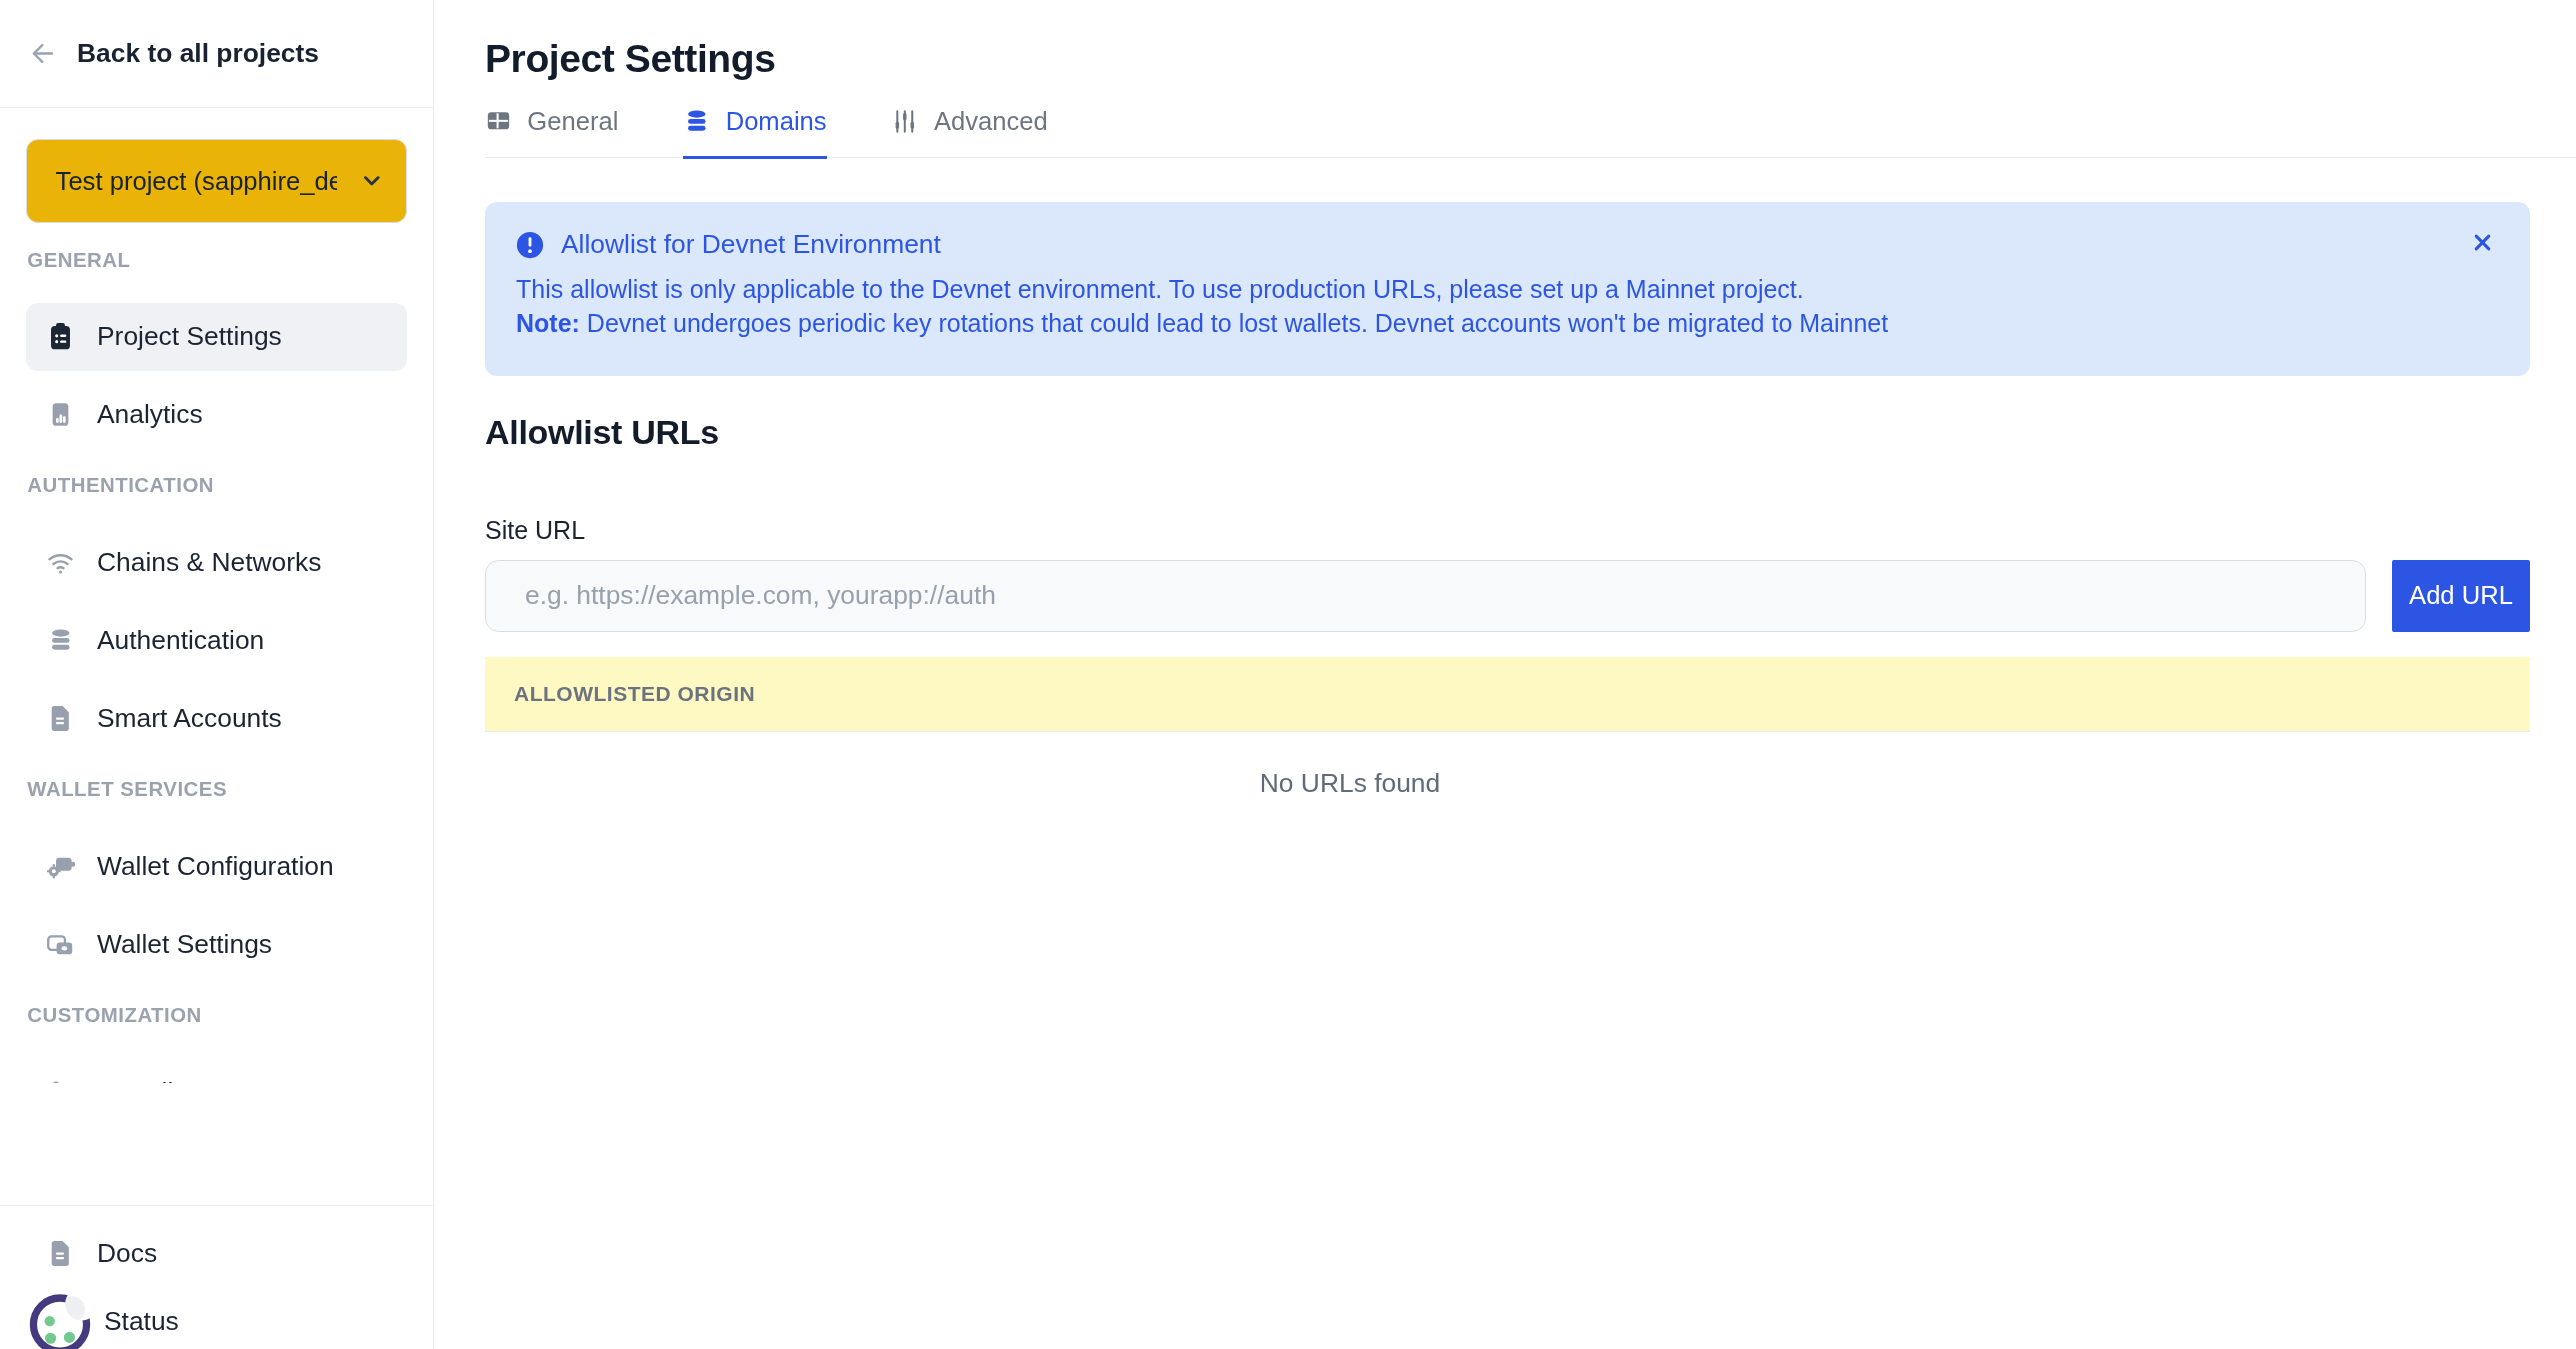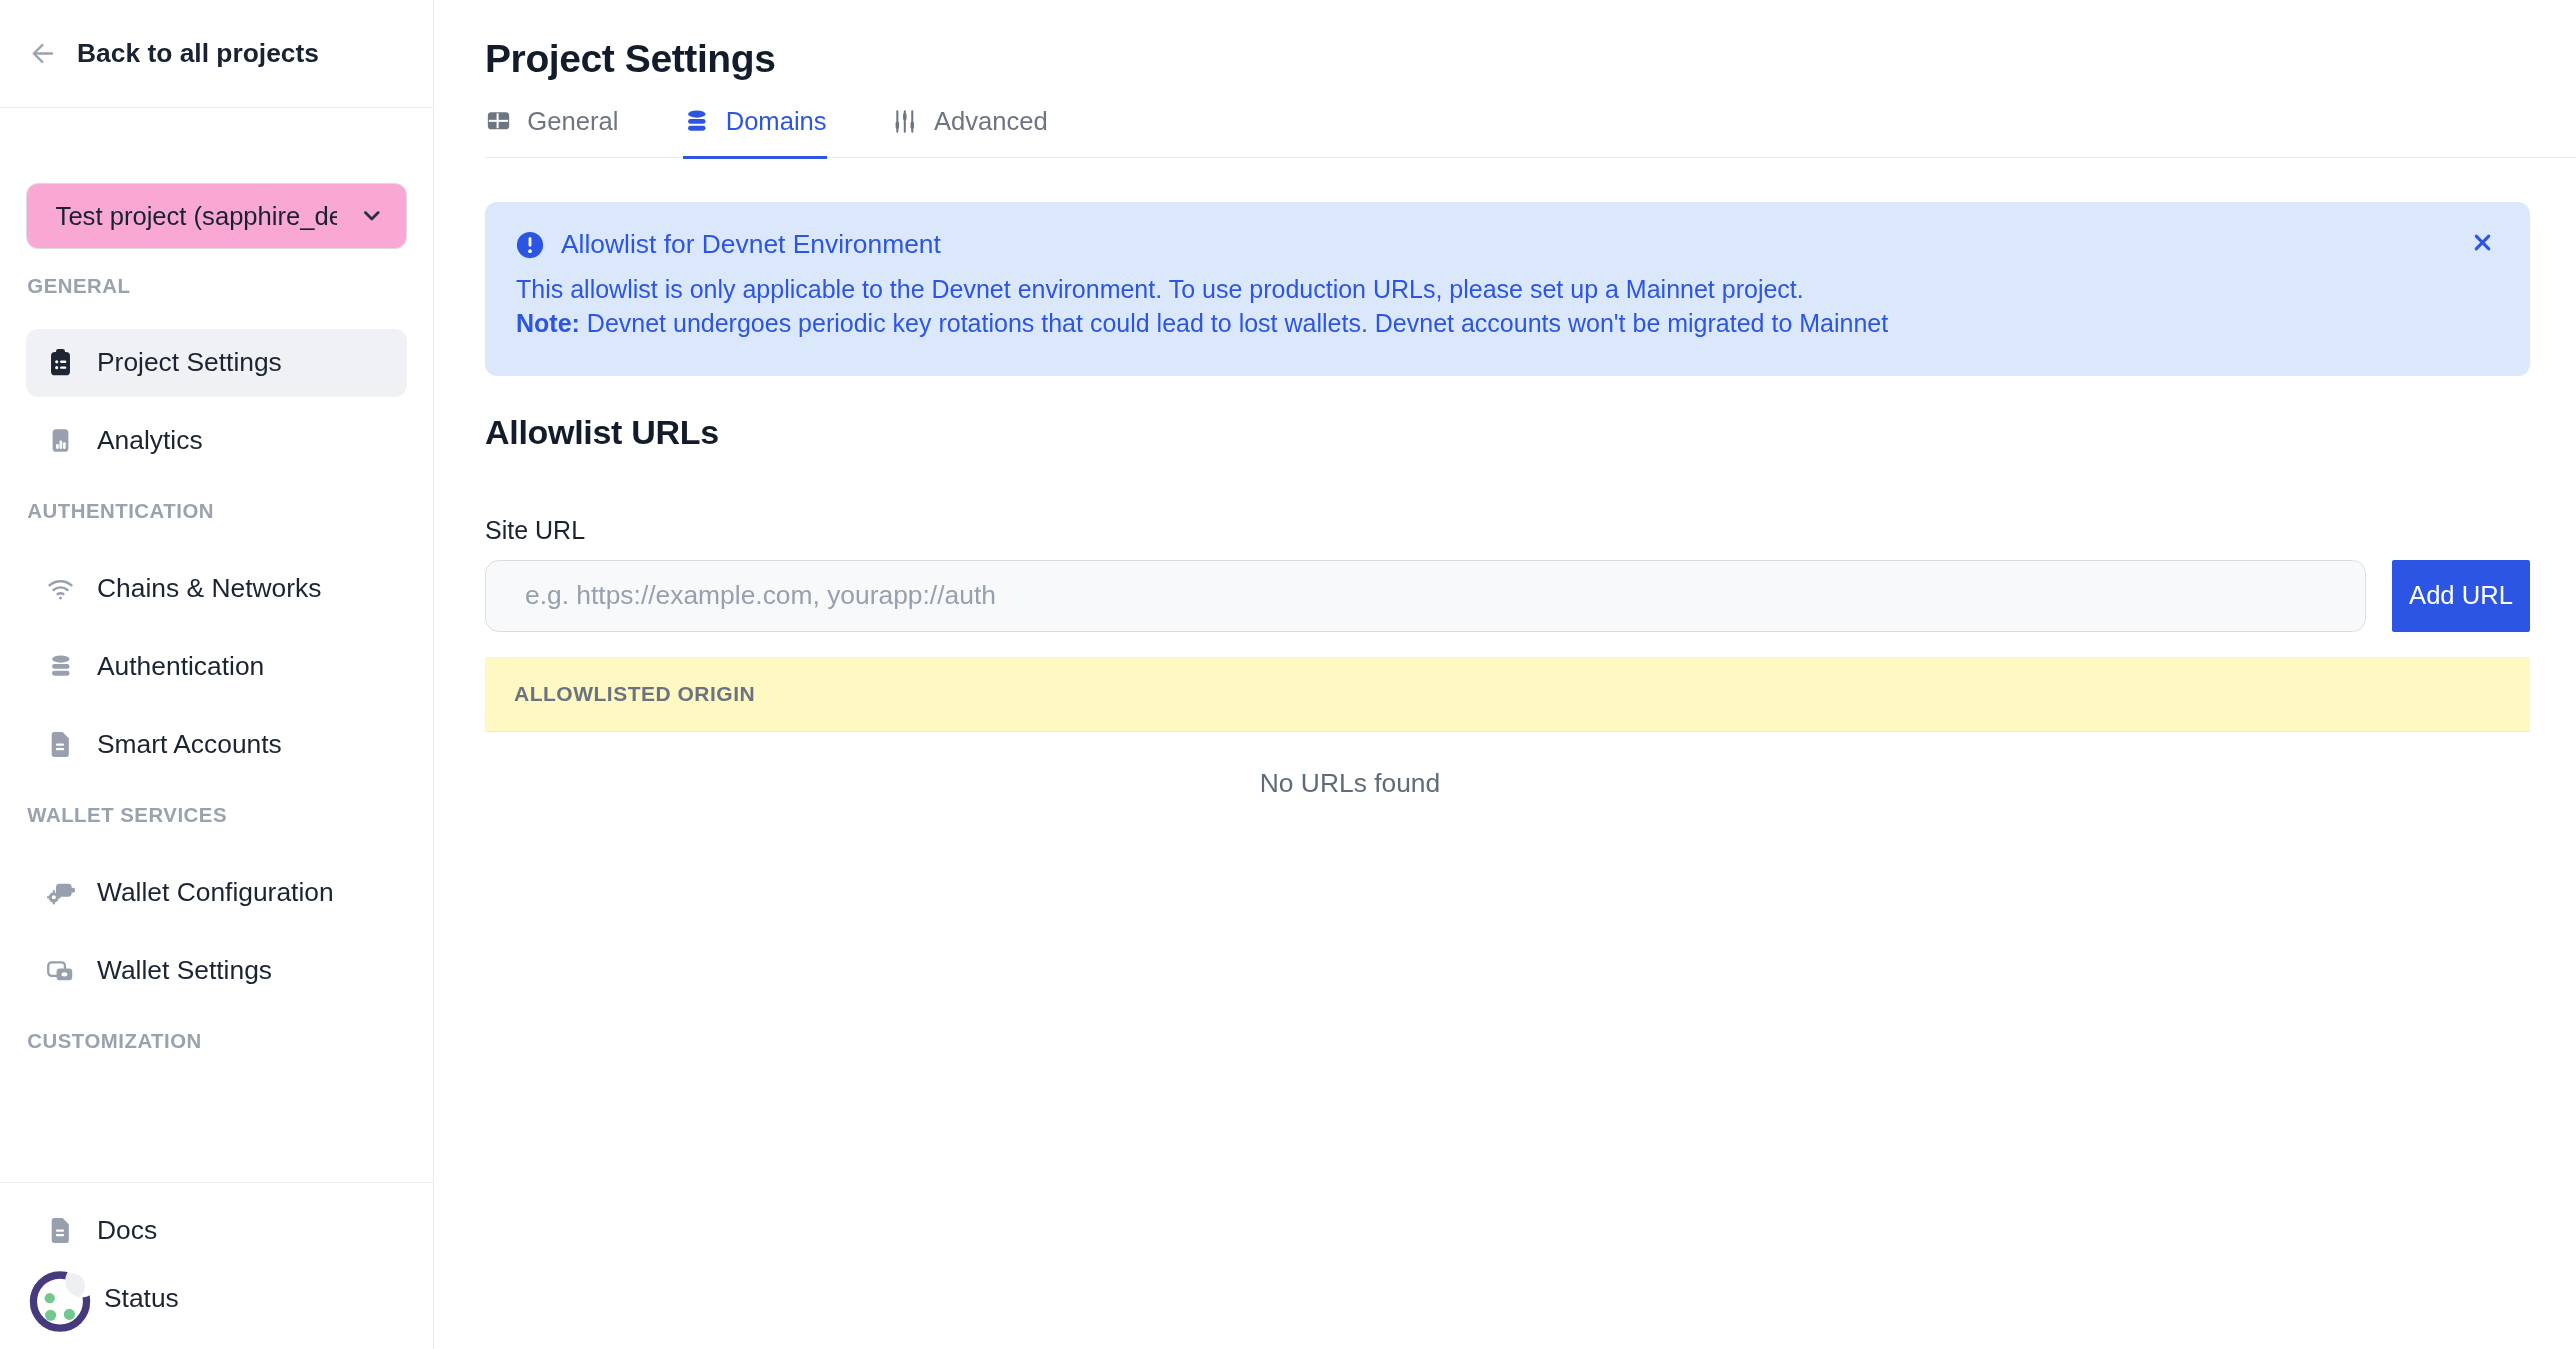--- a/index.html
+++ b/index.html
@@ -16,42 +16,42 @@
     border-right:1.7px solid #e8eaee;
     display:flex; flex-direction:column; background:#fff;
   }
   .side-header {
     height:108px; border-bottom:1.7px solid #eceef1;
     display:flex; align-items:center; gap:19px; padding:0 29px;
   }
   .back-label { font-size:26.4px; font-weight:600; color:#182230; }
   .side-scroll { height:975px; overflow:hidden; padding:31px 25.6px 0; }
   .project-select {
-    height:66px; border:1.7px solid #d9dde3; border-radius:12px;
+    height:84px; border:1.7px solid #d9dde3; border-radius:12px;
     display:flex; align-items:center; justify-content:space-between;
-    padding:0 22px 0 29px; background:#f9a8d4; cursor:pointer;margin-top:44px;
+    padding:0 22px 0 29px; background:#eab308; cursor:pointer;
   }
   .project-select .value {
     font-size:25.6px; color:#182230; white-space:nowrap; overflow:hidden;
     max-width:281px;
   }
   .section-label {
     margin:25.6px 1.7px 31px; font-size:20.4px; font-weight:700;
     color:#9aa2ae; letter-spacing:0.5px;
   }
   .nav-item {
     height:68px; border-radius:12px; display:flex; align-items:center;
     gap:22px; padding:0 20.4px; font-size:26.4px; font-weight:500;
     color:#1b2432; margin-bottom:10.2px; cursor:pointer;
   }
   .nav-item.active { background:#f0f1f4; }
   .nav-icon { width:29px; height:29px; display:flex; align-items:center; justify-content:center; color:#97a0ac; flex:none; }
   .nav-item.active .nav-icon { color:#1d2634; }
   .side-footer {
-    margin-top:auto; height:167px; border-top:1.7px solid #eceef1;
+    margin-top:auto; height:144px; border-top:1.7px solid #eceef1;
     padding:13.6px 25.6px 0;
   }
   .side-footer .nav-item { margin-bottom:0; }
   .status-row { gap:8px; }
   .cookie-wrap { width:72px; height:72px; margin-left:-22px; flex:none; display:flex; align-items:center; justify-content:center; }
   
   .main { flex:1; display:flex; flex-direction:column; padding:0 46px 0 51px; }
   .page-title { margin:37px 0 0; font-size:39px; font-weight:700; letter-spacing:-0.4px; color:#131c2b; }
   .tabs { display:flex; gap:65px; margin-top:25.6px; border-bottom:1.7px solid #e8eaee; margin-right:-46px; }
   .tab {

